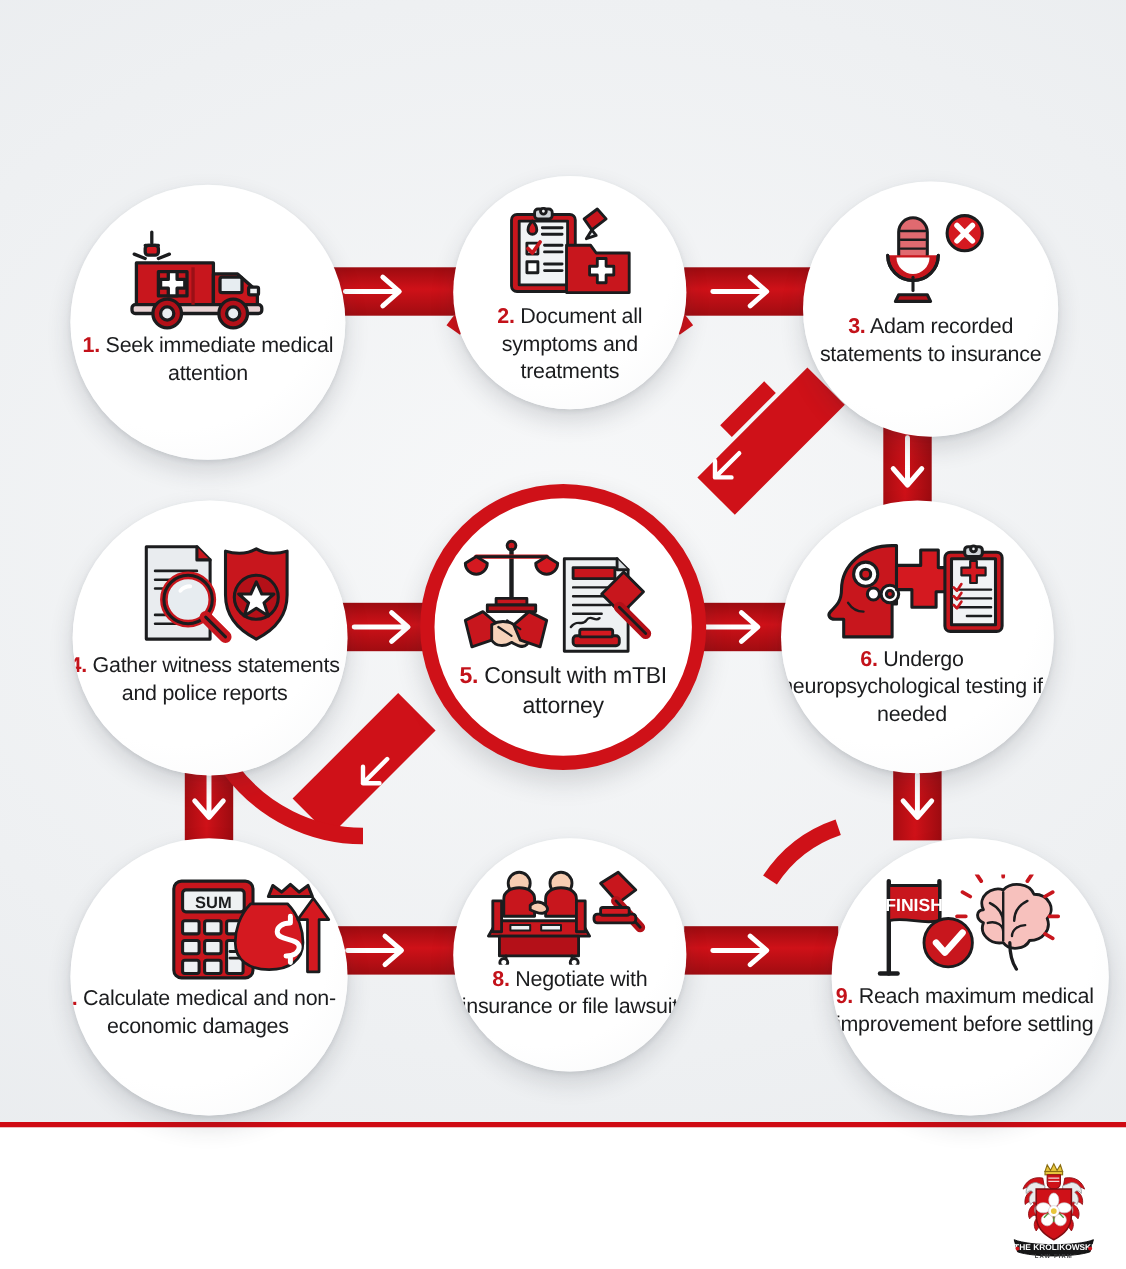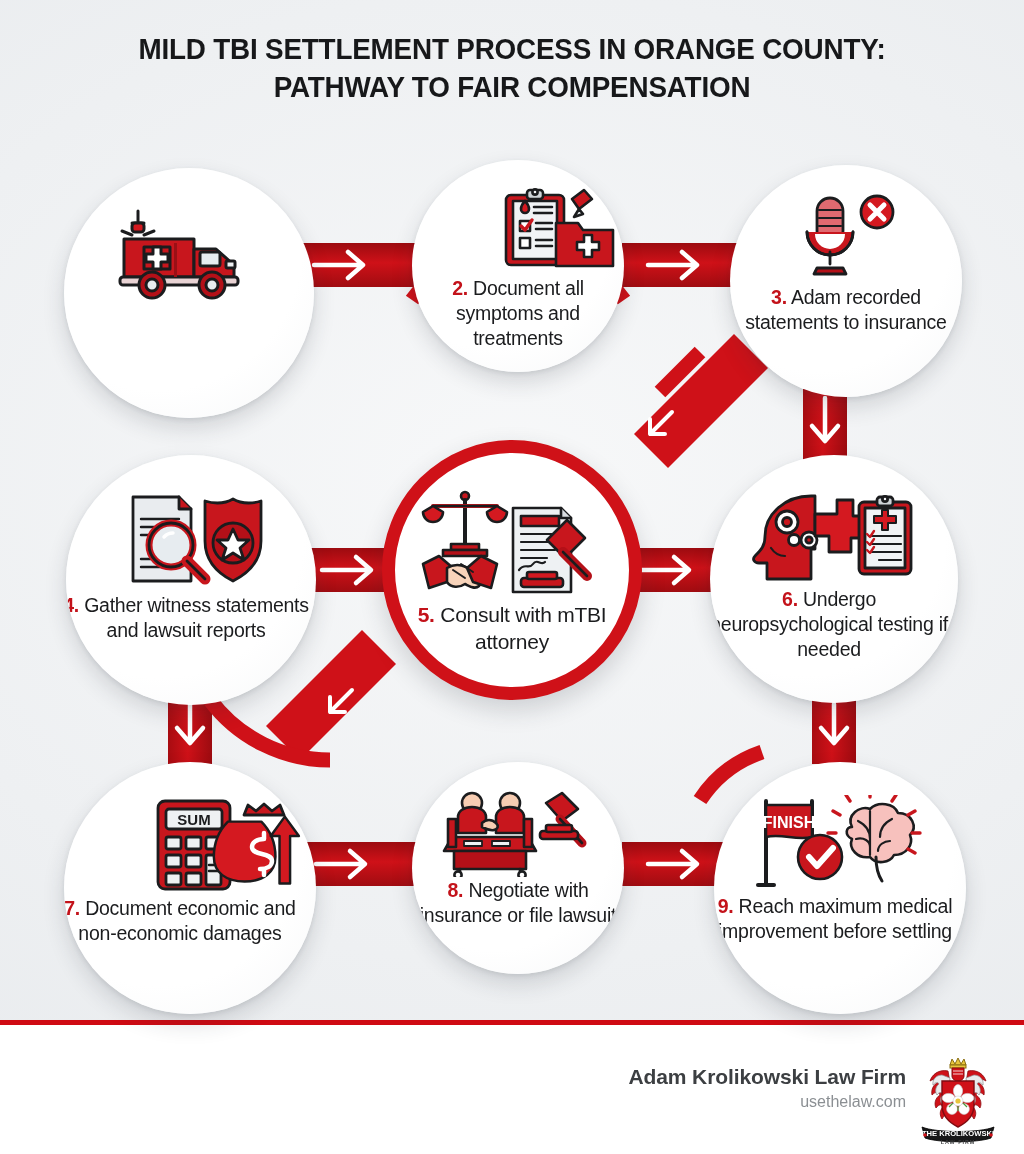--- a/index.html
+++ b/index.html
@@ -94,24 +94,20 @@
   .node .num { color:#c3121a; font-weight:bold; }
   .node.wide .label { width:108%; margin-left:-4%; }
 </style>
 </head>
 <body>
 
 <div id="stage">
 
   <div id="main-panel"></div>
 
-  <div id="title-block">
-    <span class="tline">MILD TBI SETTLEMENT PROCESS IN ORANGE COUNTY:</span>
-    <span class="tline">PATHWAY TO FAIR COMPENSATION</span>
-  </div>
 
   <svg id="connectors" viewBox="0 0 1024 1038">
     <defs>
       <linearGradient id="bandV" x1="0" y1="0" x2="1" y2="0">
         <stop offset="0%" stop-color="#a80c11"></stop>
         <stop offset="45%" stop-color="#cf1118"></stop>
         <stop offset="100%" stop-color="#9c0b10"></stop>
       </linearGradient>
       <linearGradient id="bandH" x1="0" y1="0" x2="0" y2="1">
         <stop offset="0%" stop-color="#9c0b10"></stop>
@@ -200,23 +196,27 @@
           <rect x="6" y="72" width="118" height="8" rx="3" fill="#e9d3d4"></rect>
           <rect x="60" y="38" width="3" height="34" fill="#9a1016" stroke="none"></rect>
           <circle cx="38" cy="80" r="13" fill="#b41018"></circle>
           <circle cx="38" cy="80" r="6" fill="#e9edf0"></circle>
           <circle cx="98" cy="80" r="13" fill="#b41018"></circle>
           <circle cx="98" cy="80" r="6" fill="#e9edf0"></circle>
           <rect x="112" y="56" width="9" height="7" rx="1.5" fill="#eef1f3"></rect>
         </g>
       </svg>
     </div>
-  </div>
-
-  <div class="node" style="left:412px; top:160px; width:212px; height:212px; padding-top:26px;align-items:flex-end;">
+    <div class="label">
+      <span class="num">1.</span>
+      <span>Seek immediate medical attention</span>
+    </div>
+  </div>
+
+  <div class="node" style="left:412px; top:160px; width:212px; height:212px; padding-top:26px;">
     <div class="icon" style="height:90px;">
       <svg width="130" height="88" viewBox="0 0 130 88">
         <g stroke="#1b1c1e" stroke-width="2.6" stroke-linejoin="round" stroke-linecap="round">
           <rect x="12" y="8" width="58" height="70" rx="5" fill="#c8161d"></rect>
           <rect x="19" y="14" width="44" height="58" fill="#f1f3f5"></rect>
           <rect x="33" y="3" width="16" height="9" rx="3" fill="#cfd4d8"></rect>
           <circle cx="41" cy="5" r="2.6" fill="#f1f3f5"></circle>
           <path d="M27 22 c0-4 4-8 4-8 s4 4 4 8 a4 4 0 0 1 -8 0 z" fill="#d41920"></path>
           <path d="M40 20 h18 M40 26 h18" fill="none"></path>
           <rect x="26" y="34" width="10" height="10" fill="#fff"></rect>
@@ -273,21 +273,21 @@
           <path d="M76 70 l18 18" stroke="#c8161d" stroke-width="11" stroke-linecap="round"></path>
           <path d="M76 70 l18 18" stroke-width="2.8" fill="none"></path>
           <path d="M122 8 c10 6 22 4 28 2 v40 c0 22 -16 34 -28 40 c-12 -6 -28 -18 -28 -40 v-40 c6 2 18 4 28 -2 z" fill="#c8161d"></path>
           <circle cx="122" cy="52" r="20" fill="#b41018"></circle>
           <path d="M122 38 l5 11 h11 l-9 8 l4 12 l-11 -7 l-11 7 l4 -12 l-9 -8 h11 z" fill="#fff"></path>
         </g>
       </svg>
     </div>
     <div class="label">
       <span class="num">4.</span>
-      <span>Gather witness statements and lawsuit reports</span>
+      <span>Gather witness statements and police reports</span>
     </div>
   </div>
 
   <div class="node hub" style="left:382px; top:440px; width:260px; height:260px; padding-top:36px;">
     <div class="icon" style="height:112px;">
       <svg width="190" height="110" viewBox="0 0 190 110">
         <g stroke="#1b1c1e" stroke-width="2.6" stroke-linejoin="round" stroke-linecap="round">
 
           <circle cx="48" cy="6" r="4" fill="#c8161d"></circle>
           <path d="M48 10 v44" fill="none" stroke-width="4"></path>
@@ -369,21 +369,21 @@
           <path d="M59 68 h9 M59 74 h9" stroke="#1b1c1e" stroke-width="2.6"></path>
           <path d="M94 18 l4 -10 l8 6 l8 -7 l8 7 l8 -6 l4 10 z" fill="#c8161d"></path>
           <path d="M95 22 c-12 12 -16 28 -16 40 c0 18 14 28 35 28 c21 0 35 -10 35 -28 c0 -12 -4 -28 -16 -40 z" fill="#d41920" transform="translate(-18,0) scale(0.88) translate(14,6)"></path>
           <path d="M114 42 c-8 0 -12 4 -12 8 c0 9 20 5 20 14 c0 5 -5 8 -12 8 M114 36 v6 M114 72 v6" fill="none" stroke="#fff" stroke-width="4.5"></path>
           <path d="M148 92 v-54 h-10 l16 -22 l16 22 h-10 v54 z" fill="#d41920" transform="translate(-6,2) scale(0.88) translate(6,4)"></path>
         </g>
       </svg>
     </div>
     <div class="label">
       <span class="num">7.</span>
-      <span>Document economic and non-economic damages</span>
+      <span>Calculate medical and non-economic damages</span>
     </div>
   </div>
 
   <div class="node" style="left:412px; top:762px; width:212px; height:212px; padding-top:26px;">
     <div class="icon" style="height:90px;">
       <svg width="152" height="88" viewBox="0 0 152 88">
         <g stroke="#1b1c1e" stroke-width="2.6" stroke-linejoin="round" stroke-linecap="round">
           <circle cx="30" cy="14" r="10" fill="#f7cdb2"></circle>
           <circle cx="68" cy="14" r="10" fill="#f7cdb2"></circle>
           <path d="M16 28 c0 -6 6 -10 14 -10 c8 0 14 4 14 10 v16 h-28 z" fill="#c8161d"></path>
@@ -403,21 +403,21 @@
           <rect x="104" y="36" width="26" height="7" rx="2" fill="#d41920"></rect>
         </g>
       </svg>
     </div>
     <div class="label">
       <span class="num">8.</span>
       <span>Negotiate with insurance or file lawsuit</span>
     </div>
   </div>
 
-  <div class="node wide" style="left:714px; top:762px; width:252px; height:252px; padding-top:32px;align-items:center;">
+  <div class="node wide" style="left:756px; top:762px; width:252px; height:252px; padding-top:32px;align-items:center;">
     <div class="icon" style="height:100px;">
       <svg width="176" height="98" viewBox="0 0 176 98">
         <g stroke="#1b1c1e" stroke-width="2.6" stroke-linejoin="round" stroke-linecap="round">
           <path d="M14 6 v84 M60 6 v60" fill="none" stroke-width="4"></path>
           <path d="M6 90 h16" fill="none" stroke-width="4"></path>
           <path d="M14 10 h46 v32 c-16 4 -30 -4 -46 0 z" fill="#c8161d"></path>
           <text x="37" y="33" font-family="Liberation Sans, sans-serif" font-size="16" font-weight="bold" fill="#ffffff" text-anchor="middle" stroke="none">FINISH</text>
           <circle cx="68" cy="62" r="22" fill="#c8161d"></circle>
           <path d="M57 62 l8 9 l16 -18" fill="none" stroke="#fff" stroke-width="6"></path>
           <path d="M100 32 c-6 -12 8 -22 18 -18 c8 -8 24 -6 28 4 c14 0 20 14 12 22 c4 10 -4 20 -16 20
@@ -433,24 +433,20 @@
     </div>
     <div class="label">
       <span class="num">9.</span>
       <span>Reach maximum medical improvement before settling</span>
     </div>
   </div>
 
   <div id="divider"></div>
   <div id="footer"></div>
 
-  <div id="footer-text">
-    <div id="firm-name">Adam Krolikowski Law Firm</div>
-    <div id="firm-site">usethelaw.com</div>
-  </div>
 
   <div id="logo-wrap">
     <svg width="88" height="95" viewBox="0 0 88 95">
 
       <g stroke="#8a6d10" stroke-width="1">
         <path d="M36 14 l2 -6 l3 5 l3 -6 l3 6 l3 -5 l2 6 z" fill="#e8c53c"></path>
         <rect x="36" y="14" width="16" height="3" fill="#e8c53c"></rect>
       </g>
 
       <path d="M38 17 h12 v8 c0 3 -3 5 -6 5 c-3 0 -6 -2 -6 -5 z" fill="#cf1118" stroke="#8a0d12" stroke-width="1"></path>

